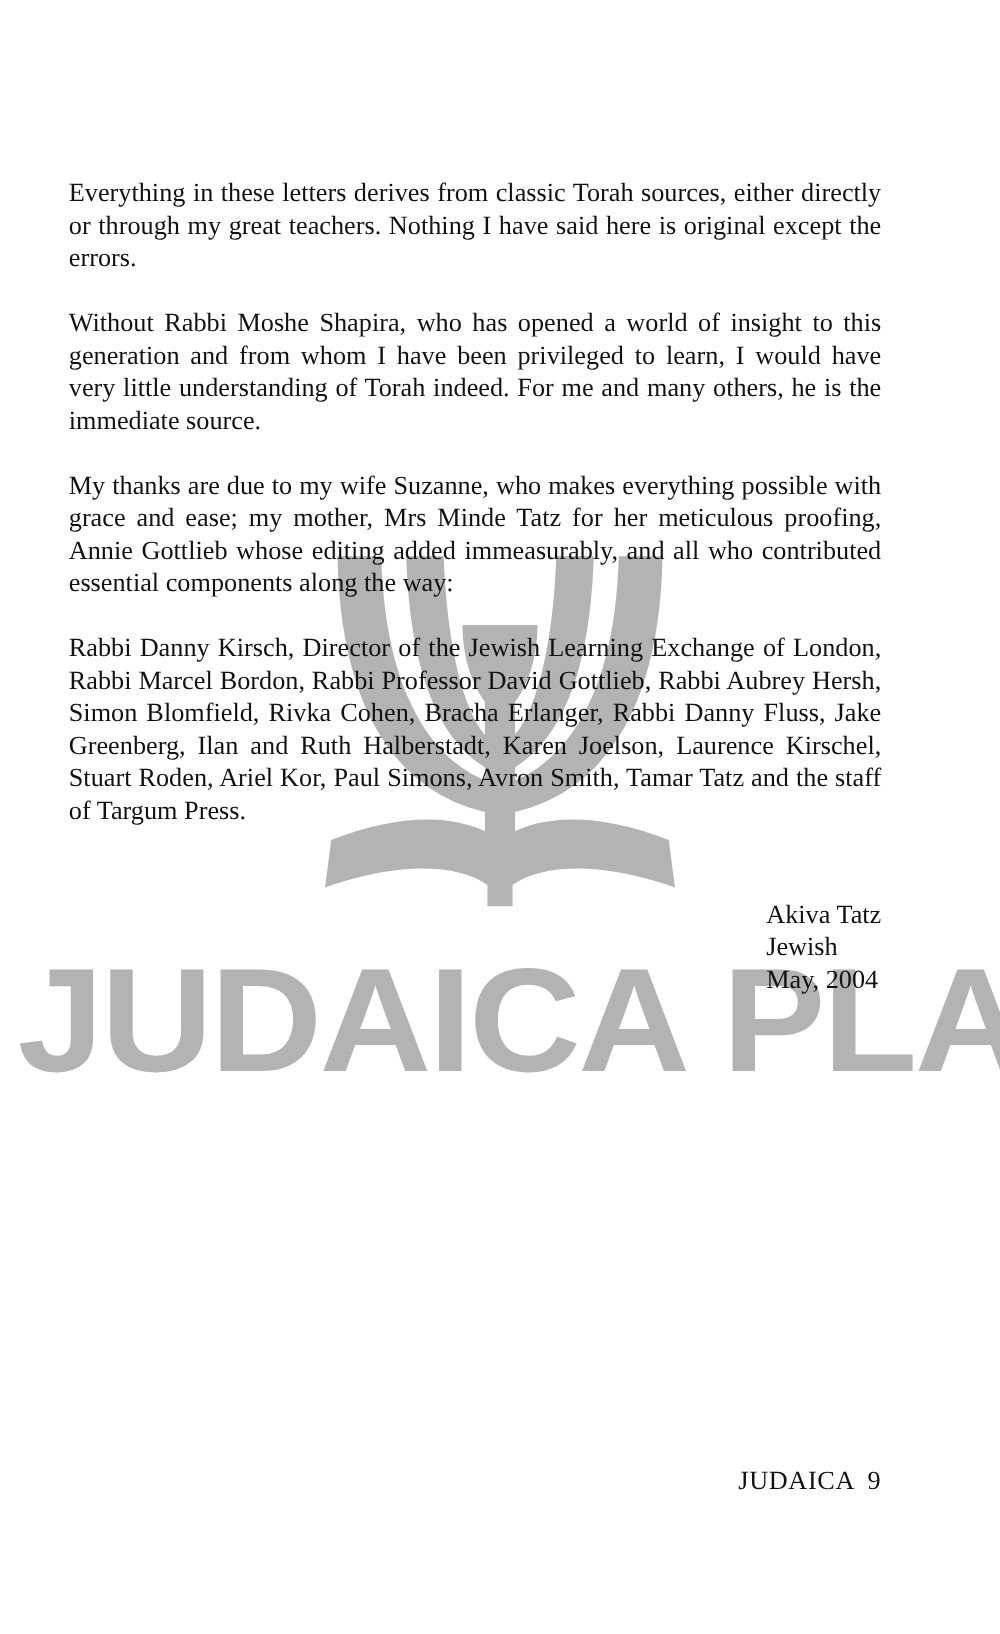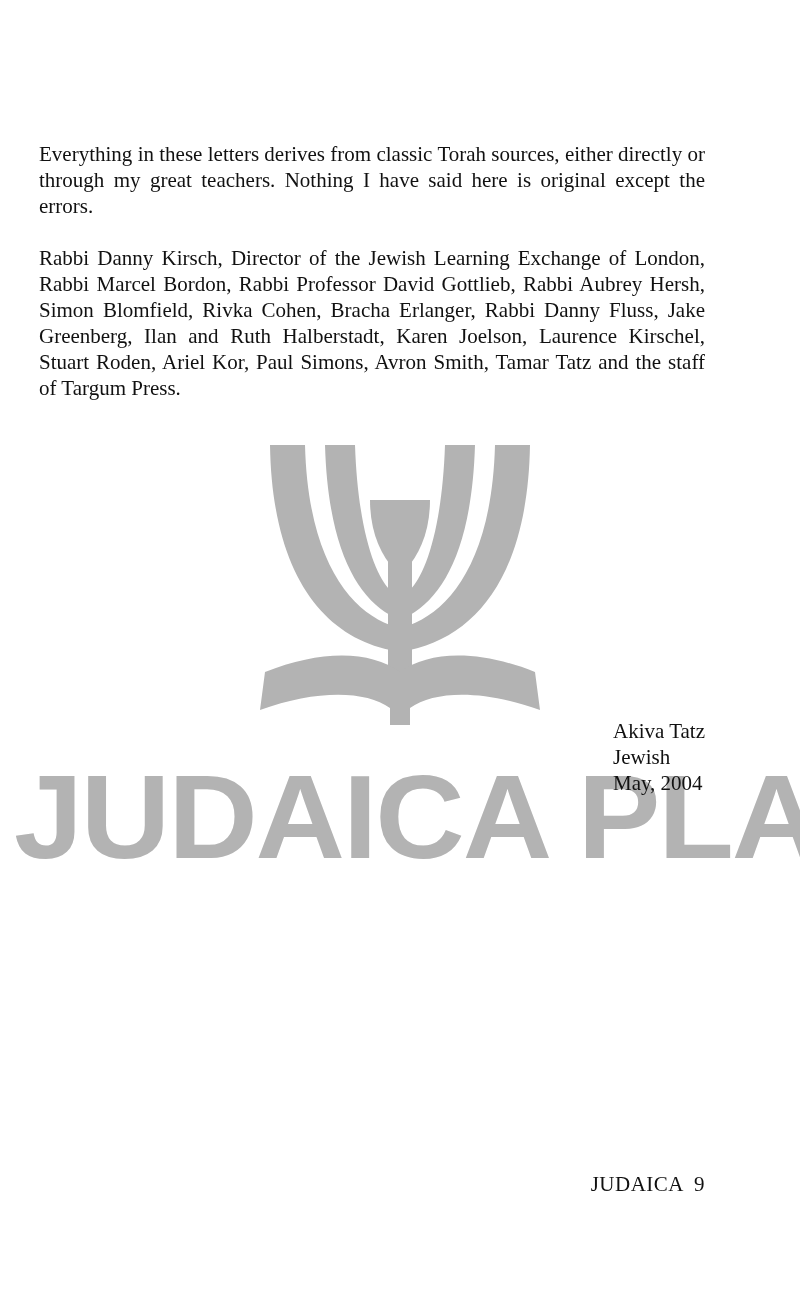--- a/index.html
+++ b/index.html
@@ -9,21 +9,21 @@
   }
   .watermark-logo { position: absolute; left: 250px; top: 440px; width: 300px; height: 290px; z-index: 0; }
   .watermark-text {
     position: absolute; left: 14px; top: 758px; width: 780px; z-index: 0;
     font-family: "Liberation Sans", sans-serif; font-weight: bold; font-size: 118px;
     color: #b3b3b3; letter-spacing: -2px; line-height: 1; white-space: nowrap;
     transform: scaleX(1.05); transform-origin: left top;
   }
   .content { position: absolute; left: 39px; top: 141px; width: 666px; z-index: 1; }
   p.para {
-    margin: 0 0 26px 0; font-size: 21px; line-height: 26px;
+    margin: 0 0 26px 16px; font-size: 21px; line-height: 26px;
     text-align: justify; text-align-last: left;
   }
   .signature {
     position: absolute; right: 95px; top: 718px; z-index: 1;
     font-size: 21px; line-height: 26px;
   }
   .signature div { white-space: nowrap; }
   .footer {
     position: absolute; right: 95px; top: 1172px; font-size: 21px; z-index: 1; letter-spacing: 0.5px;
   }
@@ -47,20 +47,22 @@
     <rect x="138" y="60" width="24" height="180"></rect>
 
     <path d="M15 232 C70 210 120 210 150 232 C180 210 230 210 285 232 L290 270 C235 250 185 250 160 268 L160 285 L140 285 L140 268 C115 250 65 250 10 270 Z"></path>
   </g>
 </svg>
 
 <div class="watermark-text">JUDAICA PLAZA</div>
 
 <div class="content">
   <p class="para">Everything in these letters derives from classic Torah sources, either directly or through my great teachers. Nothing I have said here is original except the errors.</p>
+  <p class="para">Without Rabbi Moshe Shapira, who has opened a world of insight to this generation and from whom I have been privileged to learn, I would have very little understanding of Torah indeed. For me and many others, he is the immediate source.</p>
+  <p class="para">My thanks are due to my wife Suzanne, who makes everything possible with grace and ease; my mother, Mrs Minde Tatz for her meticulous proofing, Annie Gottlieb whose editing added immeasurably, and all who contributed essential components along the way:</p>
   <p class="para">Rabbi Danny Kirsch, Director of the Jewish Learning Exchange of London, Rabbi Marcel Bordon, Rabbi Professor David Gottlieb, Rabbi Aubrey Hersh, Simon Blomfield, Rivka Cohen, Bracha Erlanger, Rabbi Danny Fluss, Jake Greenberg, Ilan and Ruth Halberstadt, Karen Joelson, Laurence Kirschel, Stuart Roden, Ariel Kor, Paul Simons, Avron Smith, Tamar Tatz and the staff of Targum Press.</p>
 </div>
 
 <div class="signature">
   <div>Akiva Tatz</div>
   <div>Jewish</div>
   <div>May, 2004</div>
 </div>
 
 <div class="footer">

